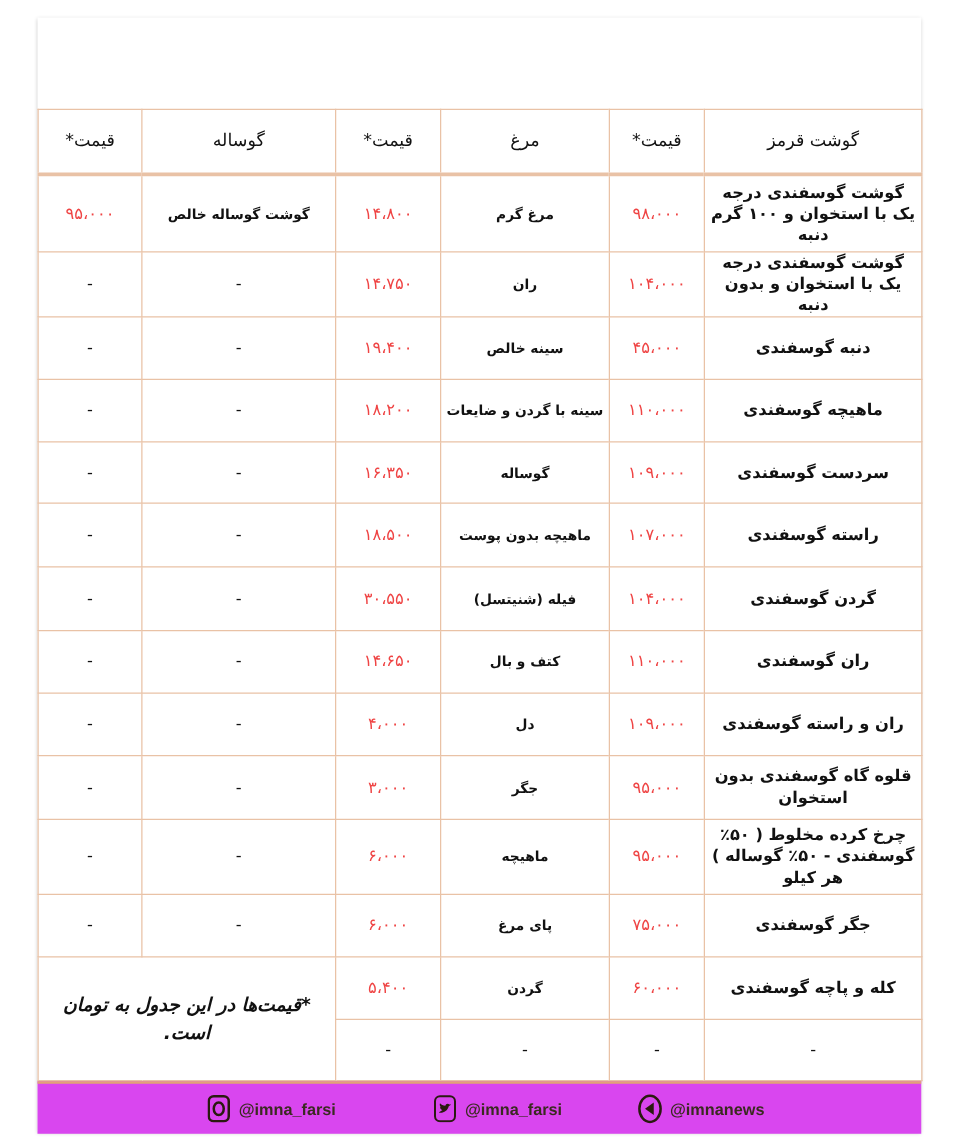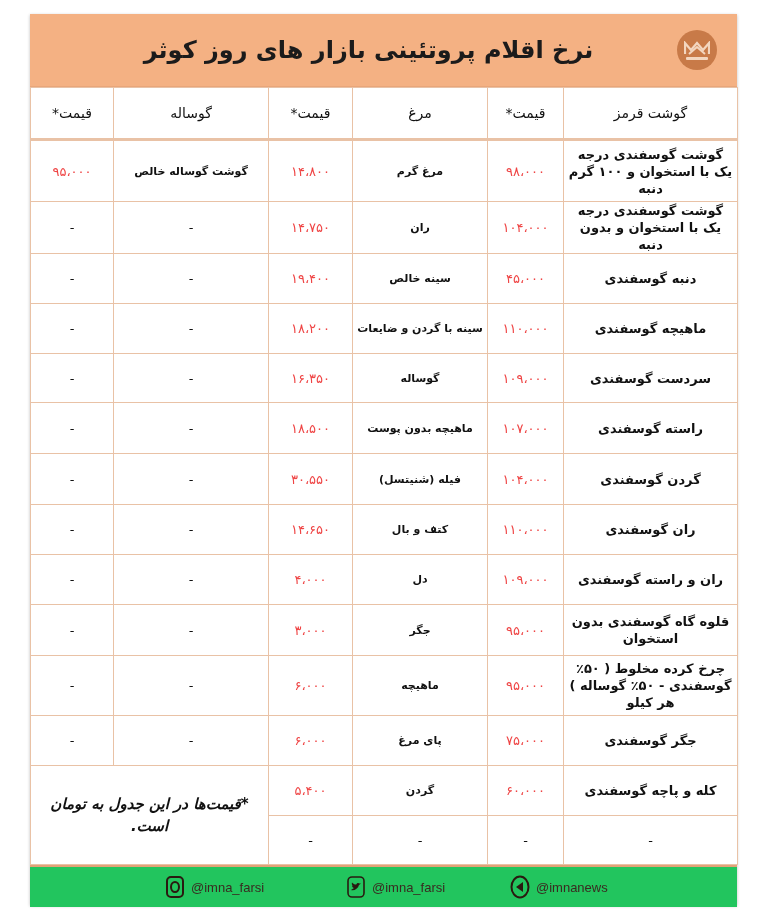--- a/index.html
+++ b/index.html
@@ -22,41 +22,31 @@
   table.grid td, table.grid th { border:1px solid #E9C2A6; text-align:center; vertical-align:middle;
                padding:0 4px; overflow:hidden; }
   table.grid th { font-weight:normal; font-size:14px; height:50px; border-bottom:3px solid #E9C2A6;margin-left:48px; }
   .c1{width:174px;} .c2{width:76px;} .c3{width:135px;} .c4{width:84px;} .c5{width:155px;} .c6{width:83px;}
   td.name { font-weight:bold; font-size:13px; line-height:17px; direction:rtl; color:#111; }
   td.num  { font-size:13px; letter-spacing:1px; direction:rtl; color:#ef4444; }
   td.sub  { font-weight:bold; font-size:11px; line-height:15px; direction:rtl; }
   td.dash { font-size:13px; }
   td.note { font-weight:bold; font-size:15px; line-height:22px; direction:rtl; padding:0 14px;font-style:italic; }
 
-  .footer { position:absolute; left:0; top:851px; width:707px; height:40px; background:#22c55e;
-            border-top:2px solid #E2A277; display:flex; align-items:center; }
+  .footer { position:absolute; left:0; top:851px; width:707px; height:40px; background:#d946ef;
+            border-top:2px solid #E2A277; display:flex; align-items:center;font-weight:bold; }
   .social { position:absolute; top:8px; display:flex; align-items:center; gap:6px;
             font-family:"Liberation Sans", sans-serif; font-size:13px; color:#3a2a20; }
   .social .ico { width:20px; height:24px; display:flex; align-items:center; justify-content:center; }
 </style>
 </head>
 <body>
 
 <div class="frame">
 
-  <div class="header">
-    <div class="title">نرخ اقلام پروتئینی بازار های روز کوثر</div>
-    <div class="logo">
-      <svg width="26" height="14" viewBox="0 0 26 14">
-        <path d="M1 13 L1 2 L7 9 L13 2 L19 9 L25 2 L25 13" fill="none" stroke="#f3d6bf" stroke-width="2.2"></path>
-        <path d="M5 13 L13 6 L21 13" fill="none" stroke="#f3d6bf" stroke-width="2"></path>
-      </svg>
-      <div class="logo-sub"></div>
-    </div>
-  </div>
 
   <table class="grid">
     <colgroup>
       <col class="c1">
         <col class="c2">
         <col class="c3">
         <col class="c4">
         <col class="c5">
         <col class="c6">
     </colgroup>

